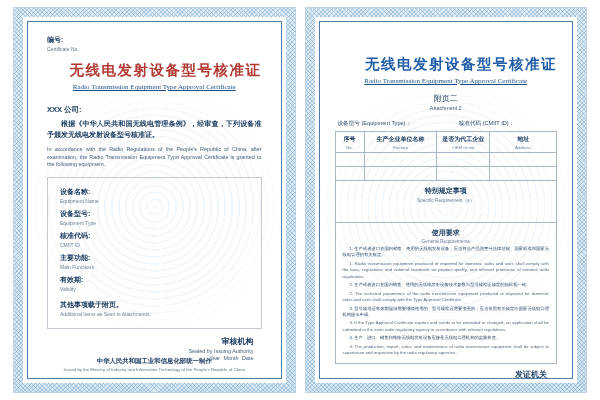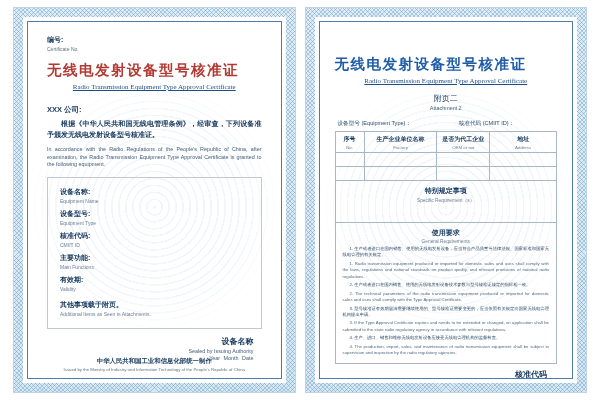--- a/index.html
+++ b/index.html
@@ -53,21 +53,21 @@
   .zh  { color:#17395f; font-weight:bold; }
   .title-red  { color:#b23a33; }
   .title-blue { color:#1f5ca8; }
   .serif { font-family:"Liberation Serif", serif;text-decoration:underline; }
 
   
   .p1 .content { padding:13px 19px 8px 19px; }
   .certno-zh { font-size:7px; }
   .certno-en { font-size:5px; color:#5d7386; margin-top:1px; }
   .main-title {
-    text-align:left; font-size:14.5px; font-weight:bold;
+    text-align:right; font-size:14.5px; font-weight:bold;
     letter-spacing:1.5px; margin-top:9px; white-space:nowrap;
   }
   .sub-title {
     text-align:center; font-size:7px; color:#1d4f86; margin-top:3px; white-space:nowrap;
   }
   .company { font-size:7.5px; margin-top:14px; }
   .intro-zh { font-size:7px; color:#17395f; font-weight:bold; line-height:1.5; text-indent:2em; margin-top:4px; text-align:justify; }
   .intro-en { font-size:5.4px; color:#45607a; line-height:1.42; margin-top:6px; text-align:justify; }
   .fields-box {
     border:1px solid #c3c9cf;
@@ -161,21 +161,21 @@
               <div class="f-zh">有效期:</div>
               <div class="f-en">Validity</div>
             </div>
             <div class="field field-extra">
               <div class="f-zh">其他事项载于附页。</div>
               <div class="f-en">Additional Items as Seen in Attachments.</div>
             </div>
           </div>
 
           <div class="sign-block">
-            <div class="sign-zh">设备名称</div>
+            <div class="sign-zh">审核机构</div>
             <div class="sign-en">Sealed by Issuing Authority</div>
             <div class="sign-date-en">Year Month Date</div>
           </div>
 
           <div class="footer1">
             <div class="footer1-zh">中华人民共和国工业和信息化部统一制作</div>
             <div class="footer1-en">Issued by the Ministry of Industry and Information Technology of the People's Republic of China</div>
           </div>
 
         </div>
@@ -254,21 +254,21 @@
               <p class="req req-zh">2. 生产或者进口在国内销售、使用的无线电发射设备技术参数与型号核准证核定的指标相一致。</p>
               <p class="req req-en">2. The technical parameters of the radio transmission equipment produced or imported for domestic sales and uses shall comply with the Type Approval Certificate.</p>
               <p class="req req-zh">3. 型号核准证有效期届满需要继续使用的、型号核准证需要变更的，应当依照有关规定向国家无线电管理机构提出申请。</p>
               <p class="req req-en">3. If the Type Approval Certificate expires and needs to be extended or changed, an application shall be submitted to the state radio regulatory agency in accordance with relevant regulations.</p>
               <p class="req req-zh">4. 生产、进口、销售和维修无线电发射设备应接受无线电管理机构的监督检查。</p>
               <p class="req req-en">4. The production, import, sales, and maintenance of radio transmission equipment shall be subject to supervision and inspection by the radio regulatory agencies.</p>
             </div>
           </div>
 
           <div class="sign-block sign-block2">
-            <div class="sign-zh">核准代码</div>
+            <div class="sign-zh">发证机关</div>
 
           </div>
 
         </div>
       </div>
     </div>
   </div>
 
 </div>
 

